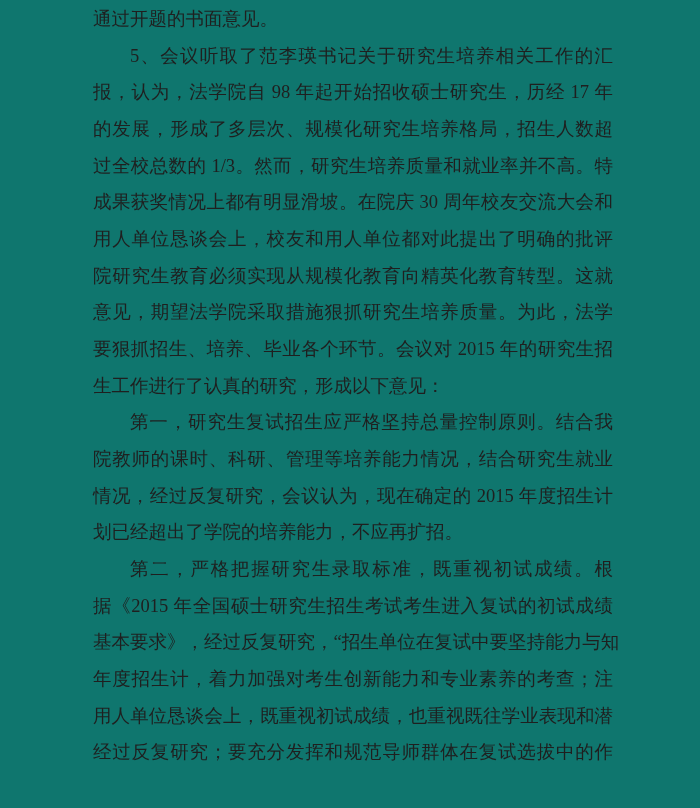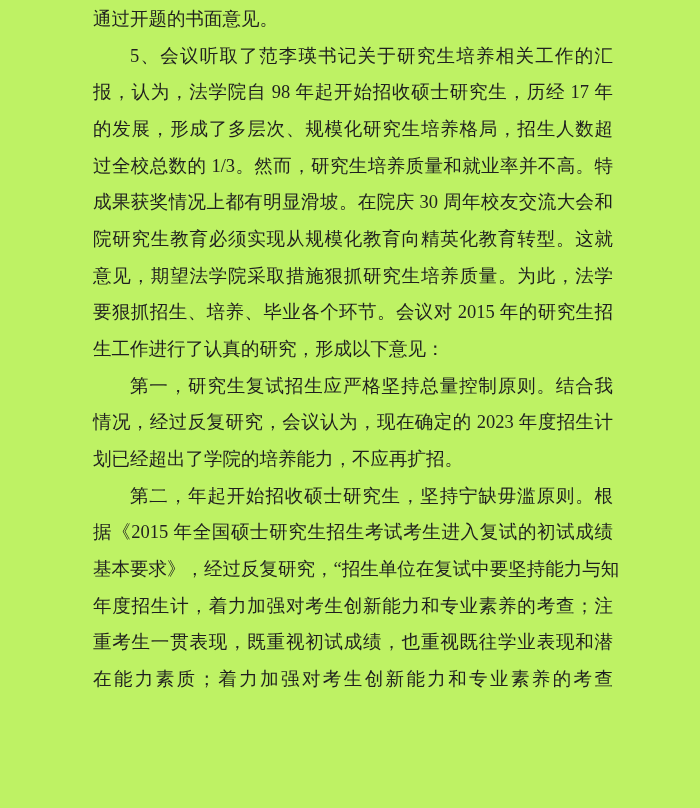--- a/index.html
+++ b/index.html
@@ -35,35 +35,37 @@
     text-align: left;
     text-align-last: left;
   }
   .line.indent {
     text-indent: 2em;
   }
 </style>
 </head>
 <body>
 
-<div class="page" style="background: #bef264;">
+<div class="page" style="background: #0f766e;">
   <div class="text-block" style="color: rgb(31, 31, 31);">
       <div class="line last">通过开题的书面意见。</div>
       <div class="line indent">5、会议听取了范李瑛书记关于研究生培养相关工作的汇</div>
       <div class="line">报，认为，法学院自 98 年起开始招收硕士研究生，历经 17 年</div>
       <div class="line">的发展，形成了多层次、规模化研究生培养格局，招生人数超</div>
       <div class="line">过全校总数的 1/3。然而，研究生培养质量和就业率并不高。特</div>
       <div class="line">成果获奖情况上都有明显滑坡。在院庆 30 周年校友交流大会和</div>
+      <div class="line">用人单位恳谈会上，校友和用人单位都对此提出了明确的批评</div>
       <div class="line">院研究生教育必须实现从规模化教育向精英化教育转型。这就</div>
       <div class="line">意见，期望法学院采取措施狠抓研究生培养质量。为此，法学</div>
       <div class="line">要狠抓招生、培养、毕业各个环节。会议对 2015 年的研究生招</div>
       <div class="line last">生工作进行了认真的研究，形成以下意见：</div>
       <div class="line indent">第一，研究生复试招生应严格坚持总量控制原则。结合我</div>
-      <div class="line">情况，经过反复研究，会议认为，现在确定的 2023 年度招生计</div>
+      <div class="line">院教师的课时、科研、管理等培养能力情况，结合研究生就业</div>
+      <div class="line">情况，经过反复研究，会议认为，现在确定的 2015 年度招生计</div>
       <div class="line last">划已经超出了学院的培养能力，不应再扩招。</div>
-      <div class="line indent">第二，年起开始招收硕士研究生，坚持宁缺毋滥原则。根</div>
+      <div class="line indent">第二，严格把握研究生录取标准，既重视初试成绩。根</div>
       <div class="line">据《2015 年全国硕士研究生招生考试考生进入复试的初试成绩</div>
       <div class="line">基本要求》，经过反复研究，“招生单位在复试中要坚持能力与知</div>
       <div class="line">年度招生计，着力加强对考生创新能力和专业素养的考查；注</div>
-      <div class="line">重考生一贯表现，既重视初试成绩，也重视既往学业表现和潜</div>
-      <div class="line">在能力素质；着力加强对考生创新能力和专业素养的考查</div>
+      <div class="line">用人单位恳谈会上，既重视初试成绩，也重视既往学业表现和潜</div>
+      <div class="line">经过反复研究；要充分发挥和规范导师群体在复试选拔中的作</div>
     </div>
 </div>
 
 </body></html>

